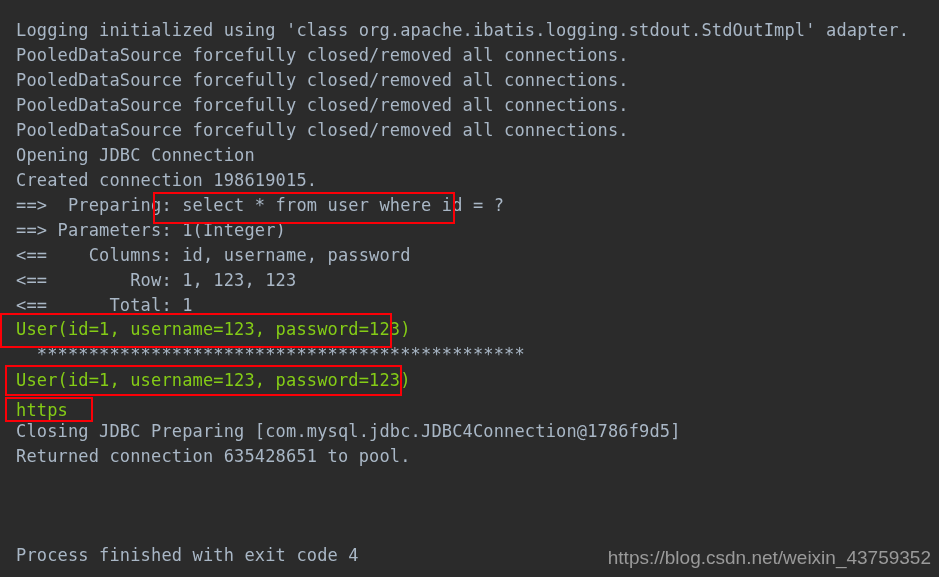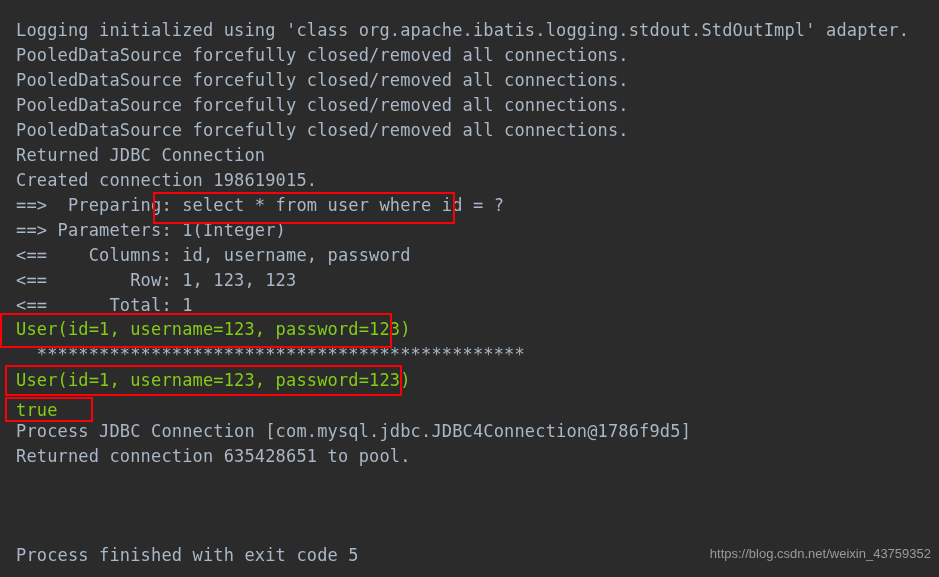--- a/index.html
+++ b/index.html
@@ -38,52 +38,52 @@
     position: absolute;
     border: 2px solid #fb0007;
     box-sizing: border-box;
     pointer-events: none;
     background: transparent;
   }
 
   .watermark {
     position: absolute;
     right: 8px;
-    bottom: 16px;
+    bottom: 8px;
     font-family: "Liberation Sans", "DejaVu Sans", sans-serif;
-    font-size: 13px;
+    font-size: 19px;
     color: #9a9a9a;
     white-space: pre;
   }
 </style>
 </head>
 <body>
 
 <div id="console">
 
   <div class="log-area">
     <div class="line" style="top:18px">Logging initialized using 'class org.apache.ibatis.logging.stdout.StdOutImpl' adapter.</div>
     <div class="line" style="top:43px">PooledDataSource forcefully closed/removed all connections.</div>
     <div class="line" style="top:68px">PooledDataSource forcefully closed/removed all connections.</div>
     <div class="line" style="top:93px">PooledDataSource forcefully closed/removed all connections.</div>
     <div class="line" style="top:118px">PooledDataSource forcefully closed/removed all connections.</div>
-    <div class="line" style="top:143px">Returned JDBC Connection</div>
+    <div class="line" style="top:143px">Opening JDBC Connection</div>
     <div class="line" style="top:168px">Created connection 198619015.</div>
     <div class="line" style="top:193px">==&gt;  Preparing: select * from user where id = ?</div>
     <div class="line" style="top:218px">==&gt; Parameters: 1(Integer)</div>
     <div class="line" style="top:243px">&lt;==    Columns: id, username, password</div>
     <div class="line" style="top:268px">&lt;==        Row: 1, 123, 123</div>
     <div class="line" style="top:293px">&lt;==      Total: 1</div>
     <div class="line plain" style="top:317px">User(id=1, username=123, password=123)</div>
     <div class="line stars" style="top:342px">  ***********************************************</div>
     <div class="line plain" style="top:368px">User(id=1, username=123, password=123)</div>
-    <div class="line plain" style="top:398px">true</div>
-    <div class="line" style="top:419px">Process JDBC Connection [com.mysql.jdbc.JDBC4Connection@1786f9d5]</div>
+    <div class="line plain" style="top:398px">https</div>
+    <div class="line" style="top:419px">Closing JDBC Preparing [com.mysql.jdbc.JDBC4Connection@1786f9d5]</div>
     <div class="line" style="top:444px">Returned connection 635428651 to pool.</div>
-    <div class="line" style="top:543px">Process finished with exit code 5</div>
+    <div class="line" style="top:543px">Process finished with exit code 4</div>
   </div>
 
   <div class="hl-box" style="left:153px; top:192px; width:302px; height:32px;"></div>
   <div class="hl-box" style="left:0px; top:313px; width:392px; height:35px;"></div>
   <div class="hl-box" style="left:5px; top:365px; width:397px; height:31px;"></div>
   <div class="hl-box" style="left:5px; top:397px; width:88px; height:25px;"></div>
 
   <div class="watermark">https://blog.csdn.net/weixin_43759352</div>
 
 </div>

